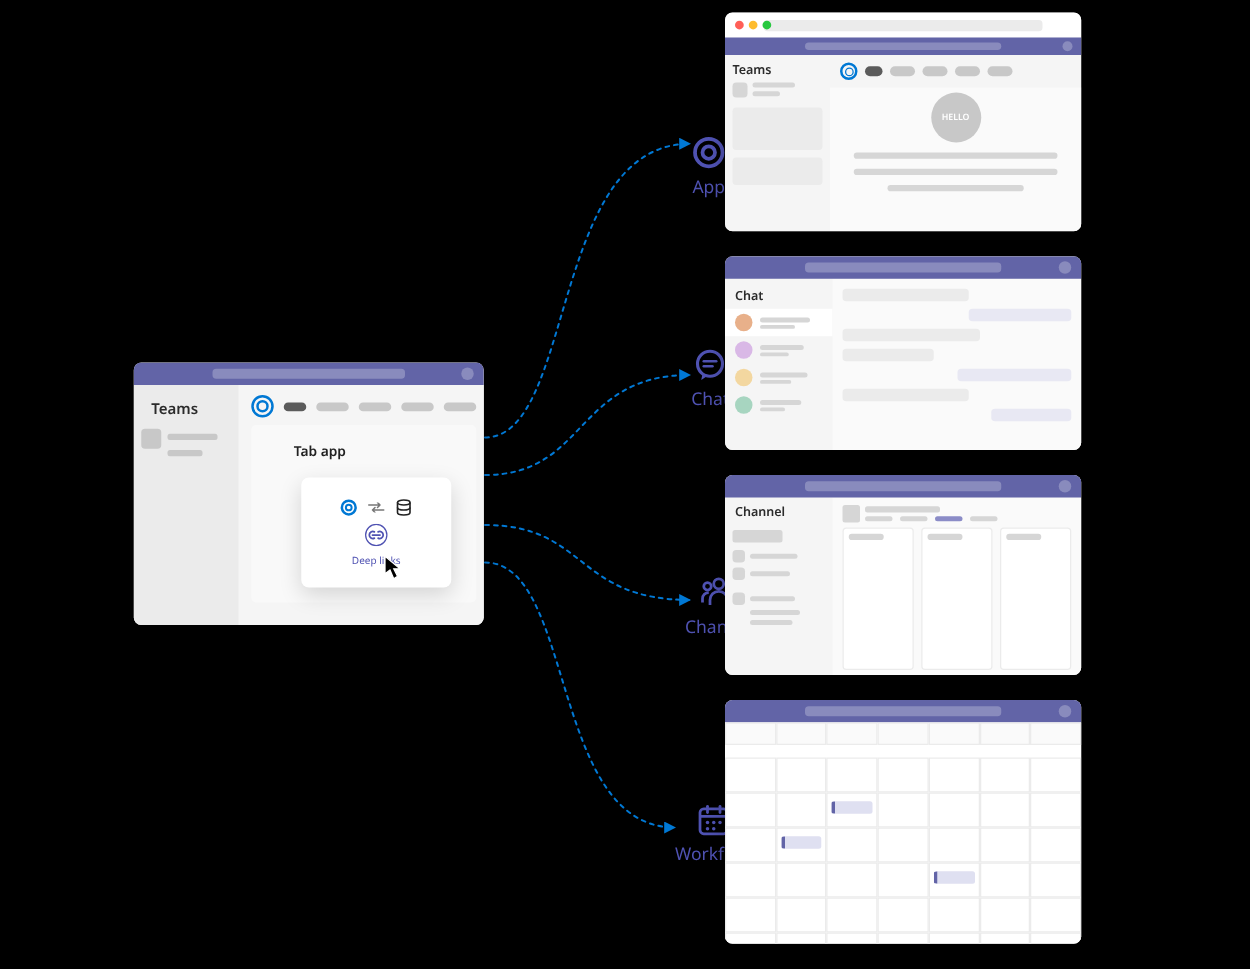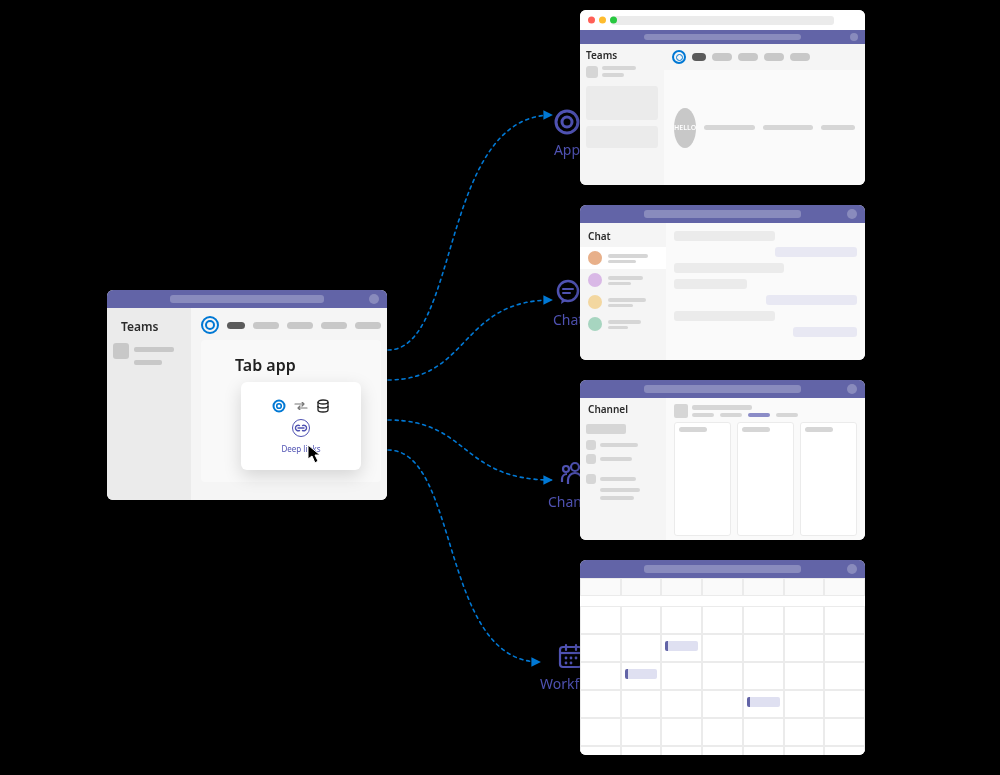--- a/index.html
+++ b/index.html
@@ -67,21 +67,21 @@
   #src .rail .line{width:40px;height:5px;background:var(--gray4);border-radius:2px;margin-top:4px}
   #src .tabs{display:flex;align-items:center;gap:8px;padding:8px 10px 4px 10px}
   #src .tabs .logo{width:14px;height:14px;border:2.5px solid var(--blue);border-radius:50%;position:relative}
   #src .tabs .logo::after{content:"";position:absolute;inset:2px;border:2px solid var(--blue);border-radius:50%}
   #src .tabs .tab{height:7px;border-radius:4px;background:var(--gray4)}
   #src .tabs .tab.on{background:#5b5b5b}
   #src .panel{
     margin:2px 10px 10px 10px;background:#f9f9f9;border-radius:4px;
     height:142px;position:relative;
   }
-  #src .panel .title{font-weight:600;font-size:16px;color:#222;padding:14px 0 0 34px}
+  #src .panel .title{font-weight:600;font-size:11px;color:#222;padding:14px 0 0 34px}
   #src .card{
     position:absolute;left:40px;top:42px;width:120px;height:88px;
     background:#fff;border-radius:6px;
     box-shadow:0 6px 18px rgba(0,0,0,0.15);
     display:flex;flex-direction:column;align-items:center;justify-content:center;gap:6px;
   }
   #src .iconrow{display:flex;align-items:center;gap:8px;color:var(--blue)}
   #src .dl{font-size:8px;color:var(--ink)}
   #src .cursor{position:absolute;left:106px;top:104px}
 
@@ -95,21 +95,21 @@
   #tApp .titlebar .search{background:var(--gray2);width:78%;height:9px}
   #tApp .subbar{height:14px;background:var(--purple);display:flex;align-items:center;justify-content:center;position:relative}
   #tApp .subbar .s{width:55%;height:6px;background:rgba(255,255,255,0.25);border-radius:3px}
   #tApp .subbar .d{position:absolute;right:7px;width:8px;height:8px;border-radius:50%;background:rgba(255,255,255,0.25)}
   #tApp .appbody{display:flex;height:calc(100% - 34px)}
   #tApp .appside{width:72px;background:var(--gray1);padding:4px 6px}
   #tApp .appside .t{font-weight:600;font-size:10px;color:#2b2b2b}
   #tApp .apptabs{display:flex;align-items:center;gap:6px;padding:6px 8px}
   #tApp .apptabs .logo{width:10px;height:10px;border:2px solid var(--blue);border-radius:50%;position:relative}
   #tApp .apptabs .logo::after{content:"";position:absolute;inset:1.5px;border:1.5px solid var(--blue);border-radius:50%}
-  #tApp .appcontent{flex:1;background:#fafafa;display:flex;flex-direction:row;align-items:center;padding:4px 10px;gap:8px}
+  #tApp .appcontent{flex:1;background:#fafafa;display:flex;flex-direction:column;align-items:center;padding:4px 10px;gap:8px}
   #tApp .hello{width:40px;height:40px;border-radius:50%;background:var(--gray4);display:flex;align-items:center;justify-content:center;color:#fff;font-size:7px;font-weight:600}
 
   
   #tChat{left:580px;top:205px;width:285px;height:155px}
   #tChat .body{height:calc(100% - 18px)}
   #tChat .list{width:86px;background:var(--gray1);padding:4px 0}
   #tChat .list .t{font-weight:600;font-size:10px;color:#2b2b2b;padding:2px 8px 4px}
   #tChat .row{display:flex;align-items:center;gap:6px;padding:4px 8px}
   #tChat .row.active{background:#fff}
   #tChat .av{width:14px;height:14px;border-radius:50%;flex:0 0 auto}

